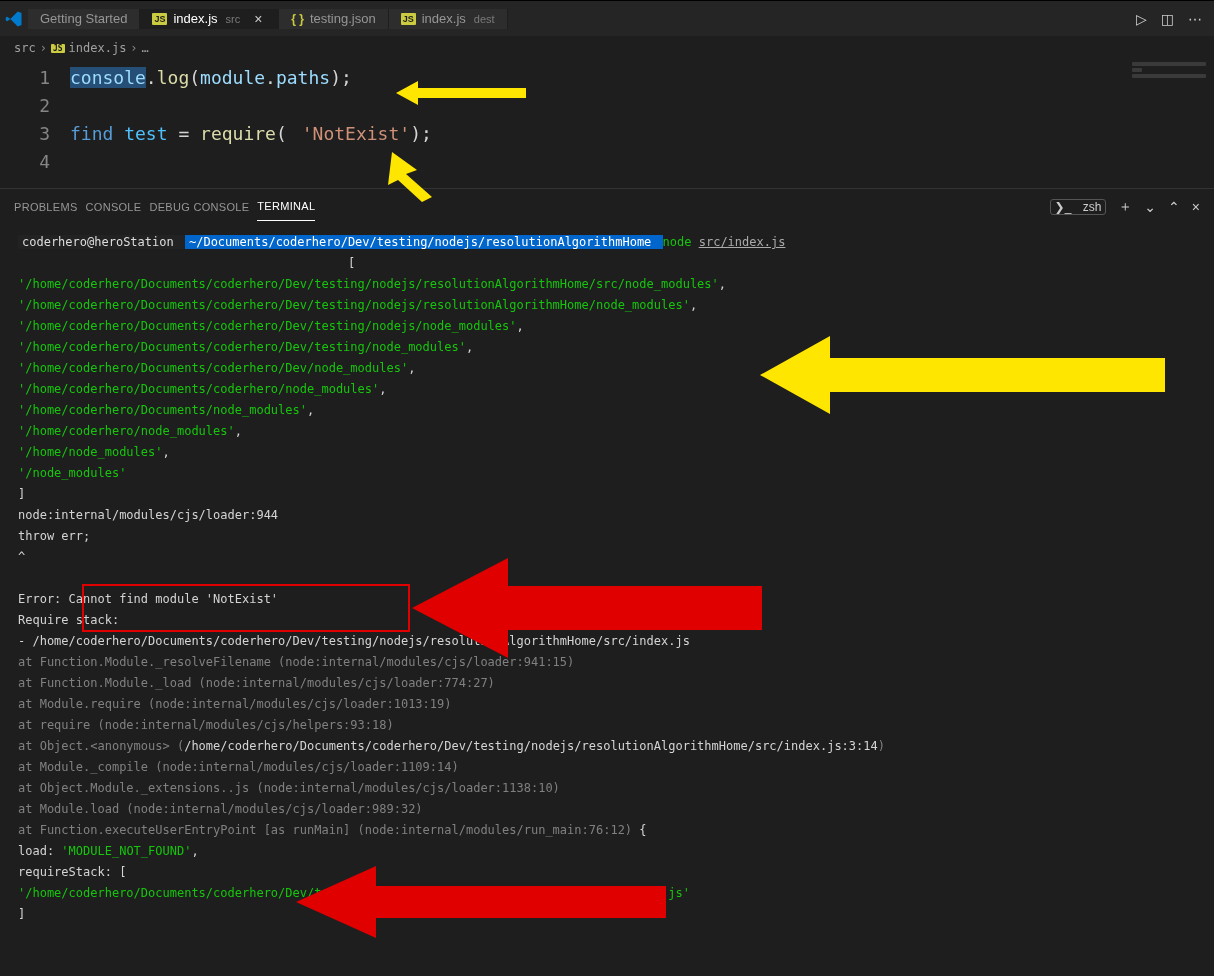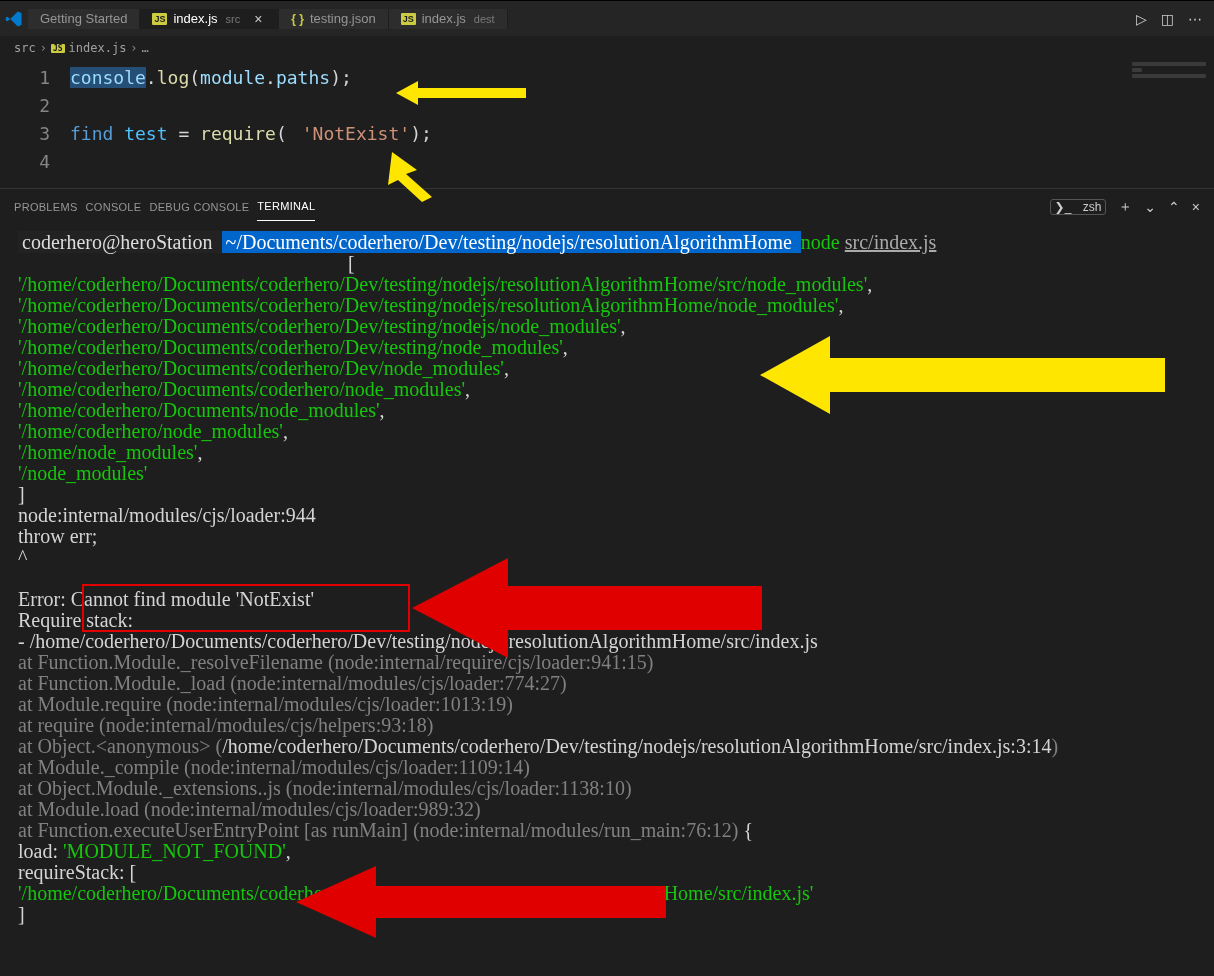--- a/index.html
+++ b/index.html
@@ -36,21 +36,21 @@
 .minimap { position:absolute; right:0; top:0; width:90px; height:100%; background:#1e1e1e; }
 .minimap-line { background:#3a3a3a; height:4px; margin:2px 8px; border-radius:1px; }
 
 .panel-tabs { height:36px; display:flex; align-items:center; gap:8px; padding:0 14px; font-size:11px; color:#969696; border-top:1px solid #333; background:#1e1e1e; position:relative; }
 .panel-tabs .ptab { cursor:pointer; letter-spacing:0.3px; padding:8px 0; }
 .panel-tabs .ptab.active { color:#fff; border-bottom:1px solid #fff; }
 .panel-right { margin-left:auto; display:flex; align-items:center; gap:12px; color:#ccc; }
 .panel-right .shell { display:flex; align-items:center; gap:4px; border:1px solid #555; padding:0 4px; border-radius:3px; font-size:12px; }
 .panel-right .icn { cursor:pointer; font-size:14px; }
 
-.terminal { background:#1e1e1e; padding:8px 18px; font-size:20px; line-height:21px; height:740px; overflow:hidden;font-family:Liberation Serif, serif; }
+.terminal { background:#1e1e1e; padding:8px 18px; font-size:12px; line-height:21px; height:740px; overflow:hidden; }
 .prompt-user { background:#222; color:#ddd; padding:0 4px; }
 .prompt-path { background:#0066cc; color:#fff; padding:0 4px; }
 .prompt-node { color:#16c60c; }
 .prompt-cmd { color:#aaa; text-decoration:underline; }
 .t-green { color:#16c60c; }
 .t-gray { color:#808080; }
 .t-white { color:#d4d4d4; }
 
 .arrow { position:absolute; pointer-events:none; }
 .redbox { position:absolute; border:2px solid #e00000; pointer-events:none; }
@@ -150,21 +150,21 @@
   <div>  <span class="t-green">'/home/node_modules'</span><span class="t-white">,</span></div>
   <div>  <span class="t-green">'/node_modules'</span></div>
   <div class="t-white">]</div>
   <div class="t-white">node:internal/modules/cjs/loader:944</div>
   <div class="t-white">  throw err;</div>
   <div class="t-white">  ^</div>
   <div>&nbsp;</div>
   <div><span class="t-white">Error:</span><span class="t-white"> Cannot find module 'NotExist'</span></div>
   <div class="t-white">Require stack:</div>
   <div class="t-white">- /home/coderhero/Documents/coderhero/Dev/testing/nodejs/resolutionAlgorithmHome/src/index.js</div>
-  <div class="t-gray">    at Function.Module._resolveFilename (node:internal/require/cjs/loader:941:15)</div>
+  <div class="t-gray">    at Function.Module._resolveFilename (node:internal/modules/cjs/loader:941:15)</div>
   <div class="t-gray">    at Function.Module._load (node:internal/modules/cjs/loader:774:27)</div>
   <div class="t-gray">    at Module.require (node:internal/modules/cjs/loader:1013:19)</div>
   <div class="t-gray">    at require (node:internal/modules/cjs/helpers:93:18)</div>
   <div><span class="t-gray">    at Object.&lt;anonymous&gt; (</span><span class="t-white">/home/coderhero/Documents/coderhero/Dev/testing/nodejs/resolutionAlgorithmHome/src/index.js:3:14</span><span class="t-gray">)</span></div>
   <div class="t-gray">    at Module._compile (node:internal/modules/cjs/loader:1109:14)</div>
   <div class="t-gray">    at Object.Module._extensions..js (node:internal/modules/cjs/loader:1138:10)</div>
   <div class="t-gray">    at Module.load (node:internal/modules/cjs/loader:989:32)</div>
   <div><span class="t-gray">    at Function.executeUserEntryPoint [as runMain] (node:internal/modules/run_main:76:12)</span><span class="t-white"> {</span></div>
   <div><span class="t-white">  load: </span><span class="t-green">'MODULE_NOT_FOUND'</span><span class="t-white">,</span></div>
   <div class="t-white">  requireStack: [</div>

